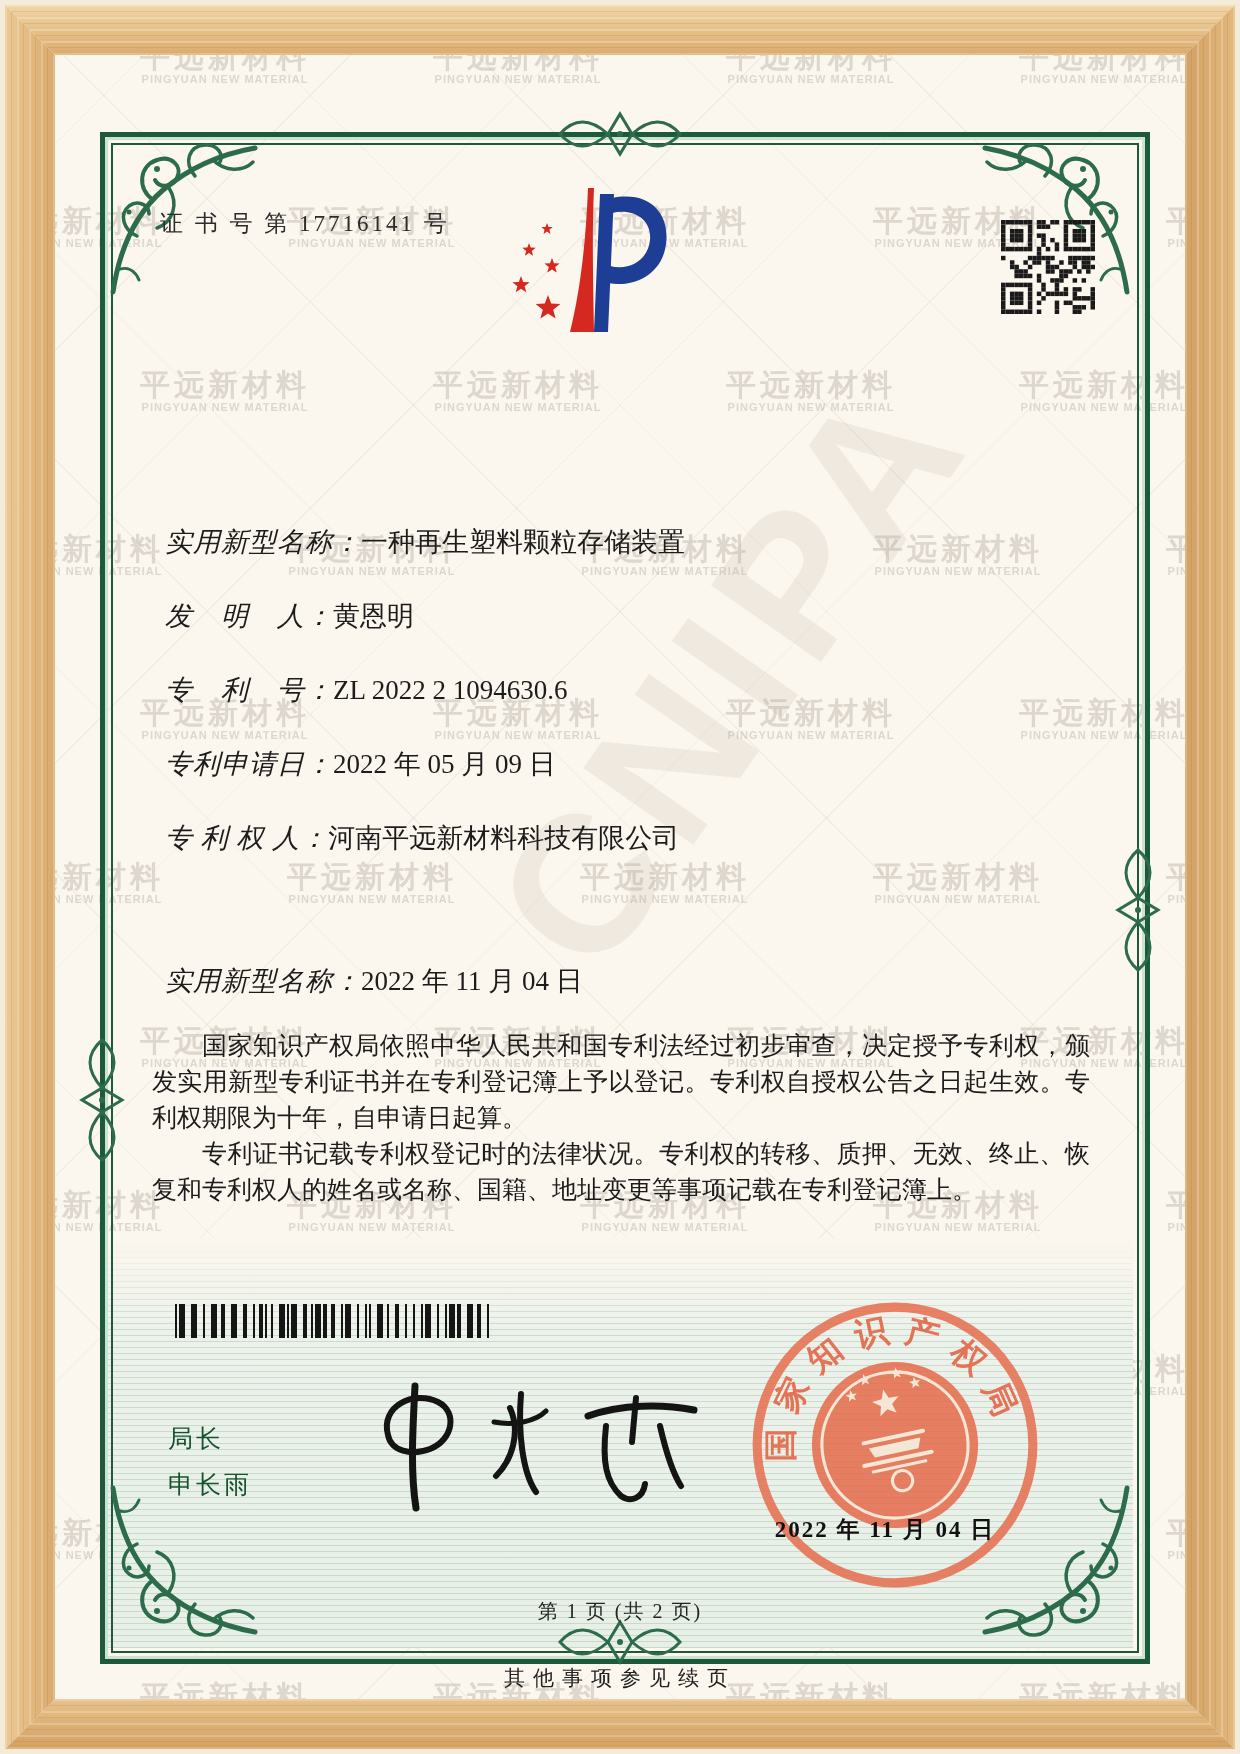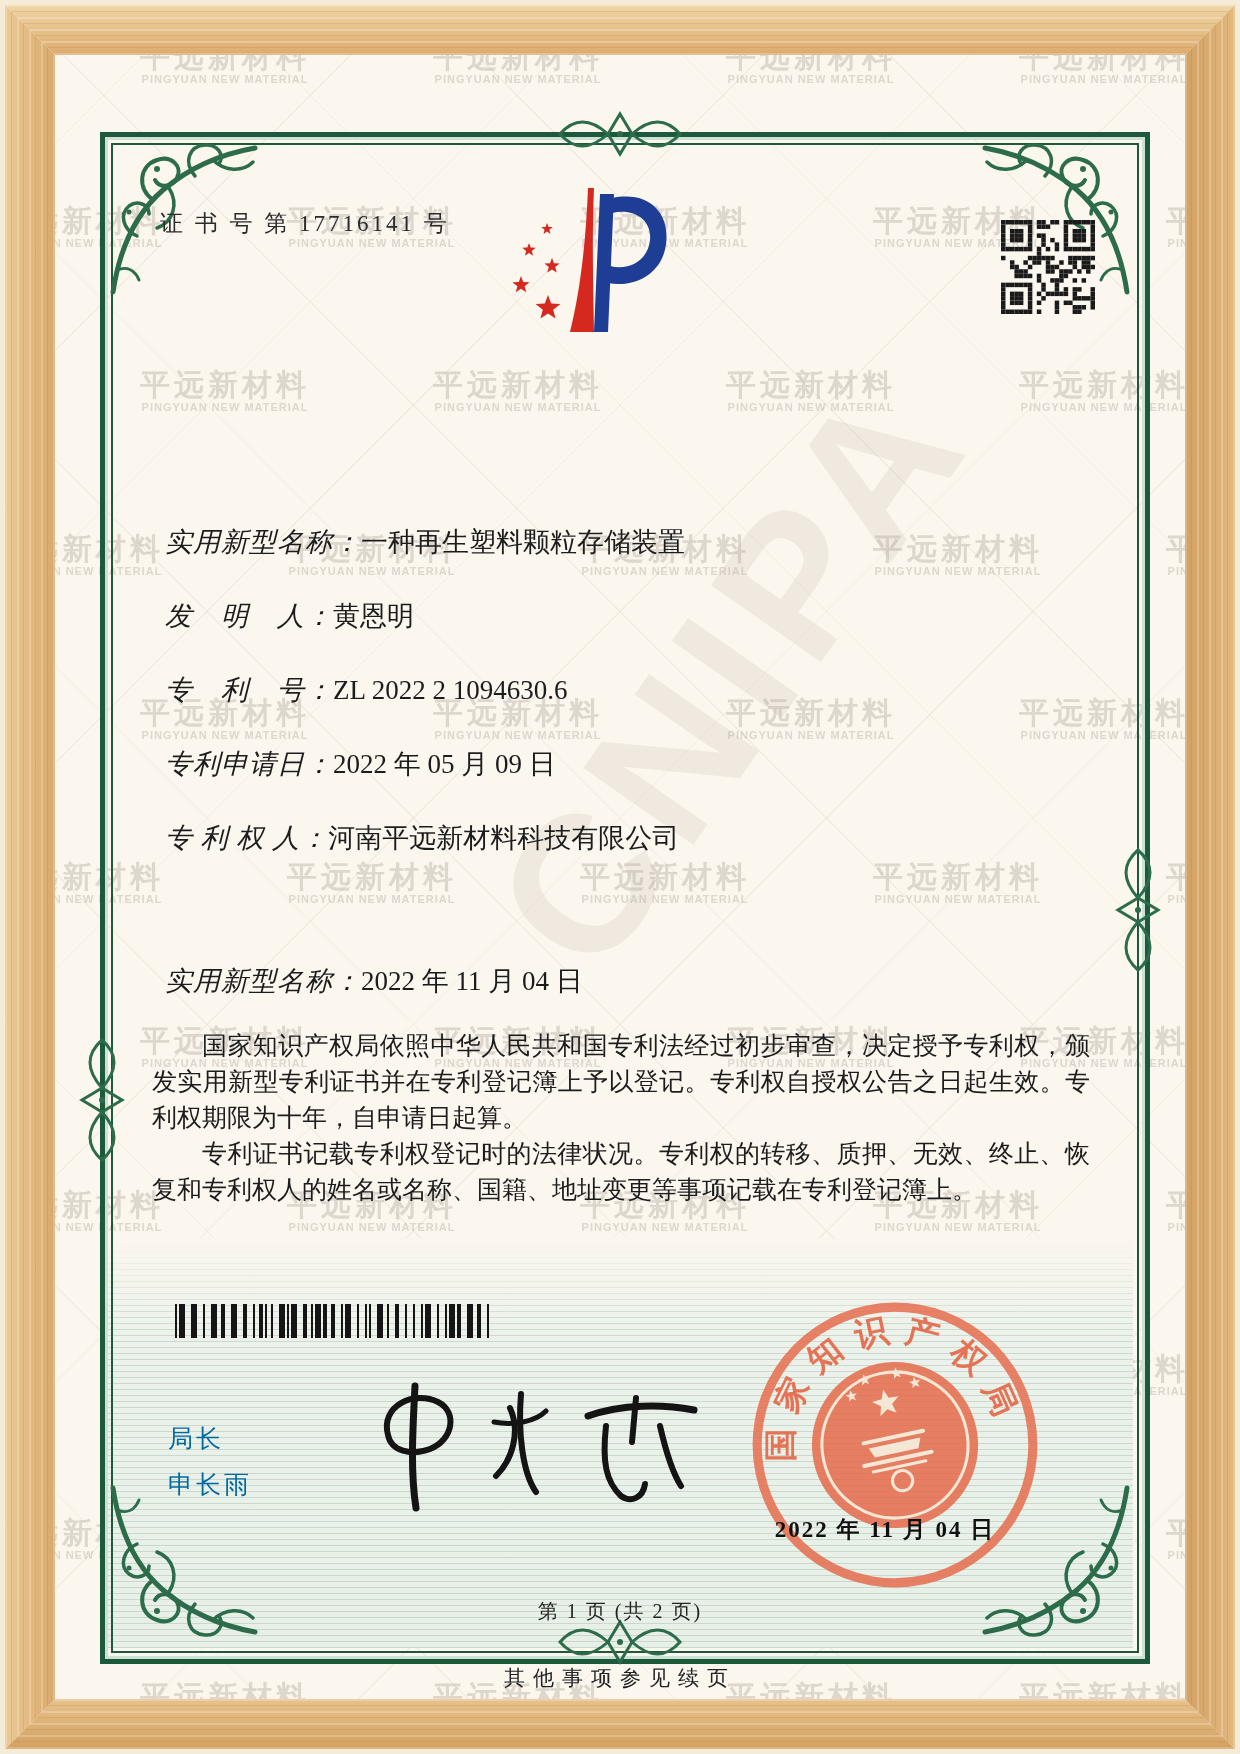--- a/index.html
+++ b/index.html
@@ -61,21 +61,21 @@
   .frow .lab{letter-spacing:1px;font-style:italic;}
   .addr-row{left:165px;top:892px;font-size:27px;color:#1c1c1c;display:flex;}
   .addr-row .lab{flex:0 0 auto;}
   .addr-row .val{width:758px;line-height:34px;}
   .paras{left:152px;top:1028px;width:938px;font-size:25px;line-height:36px;
     text-align:justify;color:#1c1c1c;}
   .paras p{margin:0;text-indent:2em;}
   .barcode{left:175px;top:1304px;height:34px;display:flex;align-items:stretch;}
   .barcode i{display:block;height:100%;}
   .director{left:168px;font-family:"Liberation Sans","DejaVu Sans",sans-serif;
-    font-size:25px;color:#0369a1;letter-spacing:3px;}
+    font-size:25px;color:#14532d;letter-spacing:3px;}
   .sig{left:360px;top:1380px;}
   .seal{left:745px;top:1295px;width:300px;height:300px;transform:rotate(-12deg);opacity:.92;}
   .seal-date{left:690px;top:1514px;width:390px;text-align:center;font-size:23px;
     color:#111;letter-spacing:2px;font-weight:bold;z-index:12;}
   .page-info{left:0;right:0;top:1598px;text-align:center;font-size:20px;color:#222;letter-spacing:2px;}
   .cont-note{left:0;right:0;top:1664px;text-align:center;font-size:21px;color:#222;letter-spacing:8px;}
   .qr{left:1000px;top:220px;}
 </style>
 </head>
 <body>

